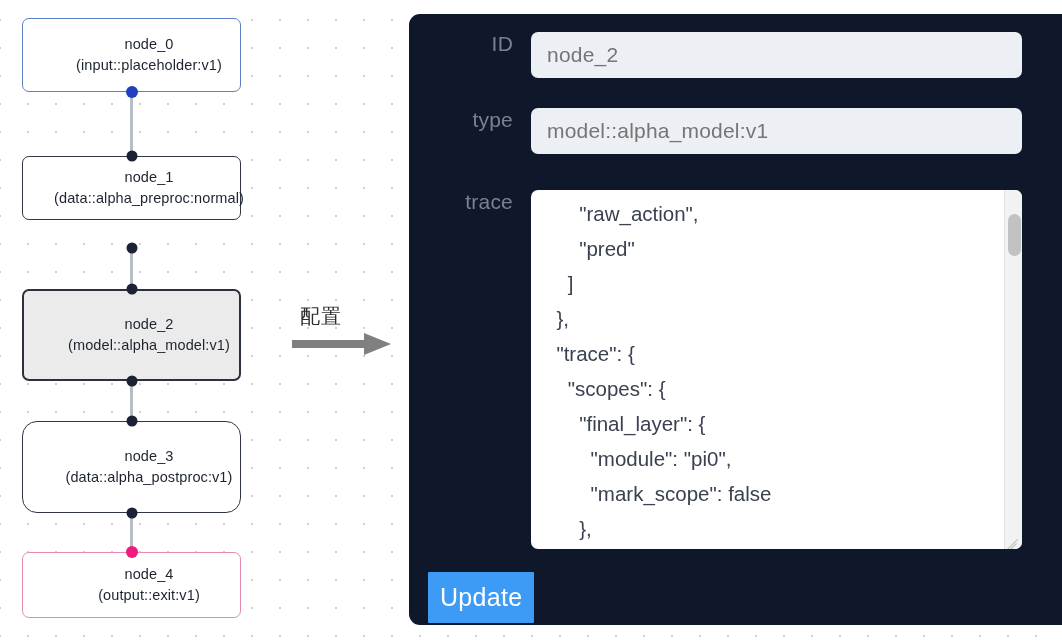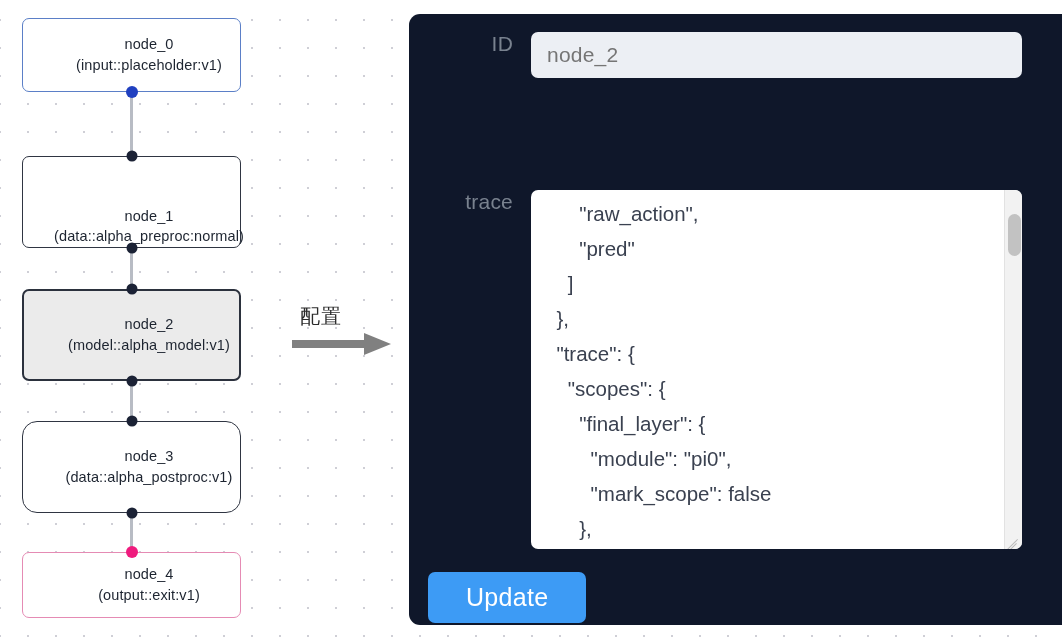--- a/index.html
+++ b/index.html
@@ -130,24 +130,24 @@
     position:absolute;right:2px;bottom:1px;width:14px;height:14px;
   }
   .ta-resize i{
     position:absolute;display:block;background:#b9b9b9;height:1.4px;
     transform-origin:center;
   }
   .btn-update{
     position:absolute;
     background:#3d9bf5;
     color:#ffffff;
-    border:none;border-radius:7px;
+    border:none;border-radius:1px;
     font-size:25px;
     font-family:"Liberation Sans","DejaVu Sans",sans-serif;
-    padding:11px 38px;
+    padding:11px 12px;
     letter-spacing:.3px;
     cursor:pointer;
   }
 </style>
 </head>
 <body>
 
 <div id="root">
 
   <div class="canvas">
@@ -155,21 +155,21 @@
     <div class="edge" style="left:130.3px;top:92px;height:64px;"></div>
     <div class="edge" style="left:130.3px;top:248px;height:41px;"></div>
     <div class="edge" style="left:130.3px;top:381px;height:40px;"></div>
     <div class="edge" style="left:130.3px;top:513px;height:39px;"></div>
 
     <div class="node input-node" style="left:22px;top:18px;width:219px;height:74px;">
       <span class="nlabel">node_0
 (input::placeholder:v1)</span>
     </div>
 
-    <div class="node" style="left:22px;top:156px;width:219px;height:92px;justify-content:flex-end;">
+    <div class="node" style="left:22px;top:156px;width:219px;height:64px;">
       <span class="nlabel">node_1
 (data::alpha_preproc:normal)</span>
     </div>
 
     <div class="node selected-node" style="left:22px;top:289px;width:219px;height:92px;">
       <span class="nlabel">node_2
 (model::alpha_model:v1)</span>
     </div>
 
     <div class="node" style="left:22px;top:421px;width:219px;height:92px;border-radius:15px;">
@@ -200,20 +200,24 @@
     </div>
   </div>
 
   <div class="panel">
 
     <div class="form-row" style="left:12px;top:18px;width:620px;">
       <div class="field-label">ID</div>
       <input class="text-input" type="text" readonly="" style="width: 491px; height: 46px;" placeholder="node_2">
     </div>
 
+    <div class="form-row" style="left:12px;top:94px;width:620px;">
+      <div class="field-label">type</div>
+      <input class="text-input" type="text" readonly="" style="width: 491px; height: 46px;" placeholder="model::alpha_model:v1">
+    </div>
 
     <div class="form-row" style="left:12px;top:176px;width:620px;">
       <div class="field-label">trace</div>
       <div class="ta-wrap" style="width:491px;height:359px;">
         <pre class="ta-text">      "raw_action",
       "pred"
     ]
   },
   "trace": {
     "scopes": {

